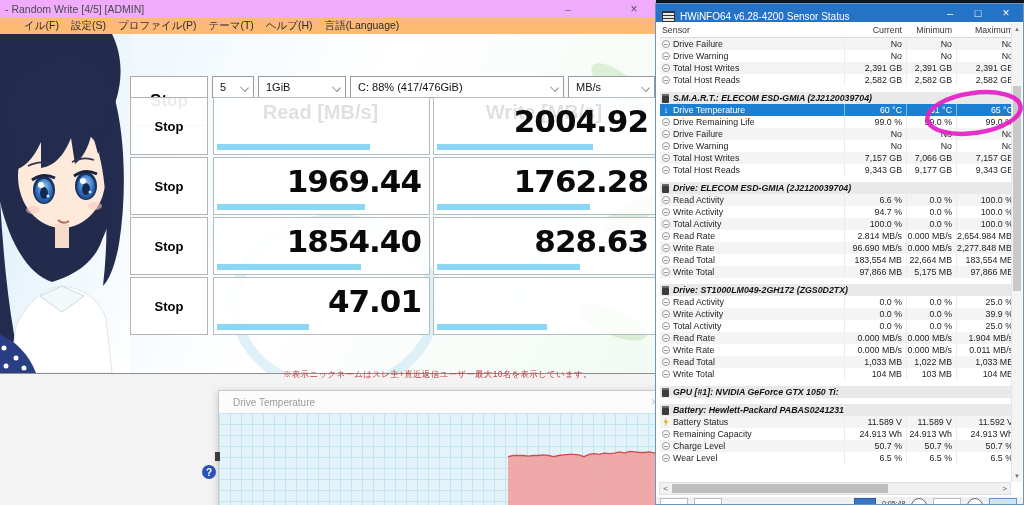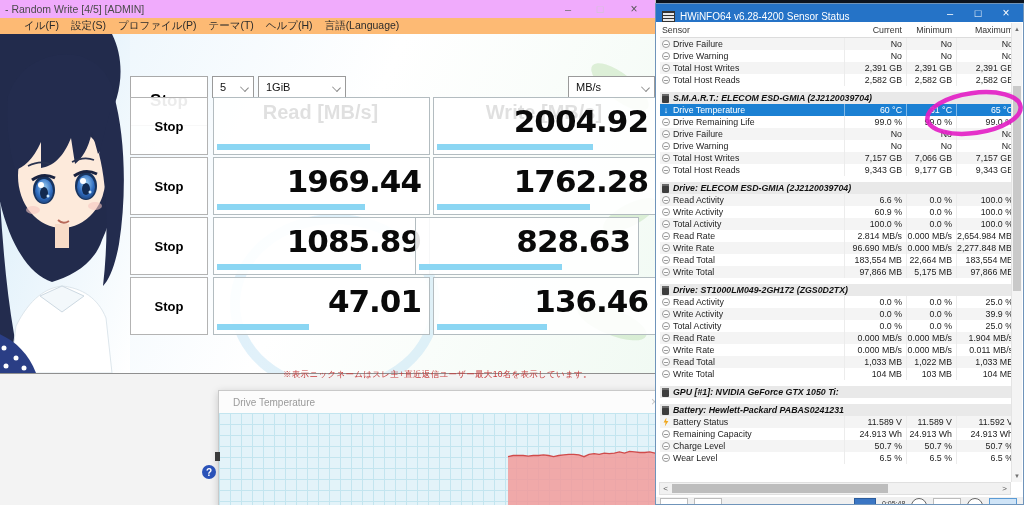--- a/index.html
+++ b/index.html
@@ -204,20 +204,24 @@
 
     <div class="abs" id="stop-main">Stop</div>
     <div class="combo" id="combo-count">
       <span>5</span>
       <span class="chev"></span>
     </div>
     <div class="combo" id="combo-size">
       <span>1GiB</span>
       <span class="chev"></span>
     </div>
+    <div class="combo" id="combo-target">
+      <span>C: 88% (417/476GiB)</span>
+      <span class="chev"></span>
+    </div>
     <div class="combo" id="combo-unit">
       <span>MB/s</span>
       <span class="chev"></span>
     </div>
     <div class="col-header" id="hdr-write">Write [MB/s]</div>
     <div class="col-header" id="hdr-read">Read [MB/s]</div>
 
     <div id="cdm-rows">
         <div class="stop-small" style="top: 63px;">Stop</div>
         <div class="result-box" style="left: 213px; top: 63px; width: 215px;">
@@ -231,34 +235,33 @@
         <div class="result-box" style="left: 213px; top: 123px; width: 215px;">
           <div class="result-num">1969.44</div>
           <div class="result-bar" style="width: 148.39px; background: rgb(139, 214, 243);"></div>
         </div>
         <div class="result-box" style="left: 433px; top: 123px; width: 222px;">
           <div class="result-num">1762.28</div>
           <div class="result-bar" style="width: 153.36px; background: rgb(139, 214, 243);"></div>
         </div>
         <div class="stop-small" style="top: 183px;">Stop</div>
         <div class="result-box" style="left: 213px; top: 183px; width: 215px;">
-          <div class="result-num">1085.89</div>
+          <div class="result-num">1854.40</div>
           <div class="result-bar" style="width: 144.21px; background: rgb(139, 214, 243);"></div>
         </div>
-        <div class="result-box" style="left: 415px; top: 183px; width: 222px;">
+        <div class="result-box" style="left: 433px; top: 183px; width: 222px;">
           <div class="result-num">828.63</div>
           <div class="result-bar" style="width: 142.56px; background: rgb(139, 214, 243);"></div>
         </div>
         <div class="stop-small" style="top: 243px;">Stop</div>
         <div class="result-box" style="left: 213px; top: 243px; width: 215px;">
           <div class="result-num">47.01</div>
           <div class="result-bar" style="width: 91.96px; background: rgb(139, 214, 243);"></div>
         </div>
         <div class="result-box" style="left: 433px; top: 243px; width: 222px;">
-          <div class="result-num">136.46</div>
           <div class="result-bar" style="width: 110.16px; background: rgb(139, 214, 243);"></div>
         </div>
       </div>
 
   </div>
 </div>
 
 <div class="abs" id="page-note">※表示ニックネームはスレ主+直近返信ユーザー最大10名を表示しています。</div>
 
 <div class="abs" id="help-icon">?</div>
@@ -401,21 +404,21 @@
         </div>
         <div class="cell">6.6 %</div>
         <div class="cell">0.0 %</div>
         <div class="cell">100.0 %</div>
       </div>
       <div class="hw-row">
         <div class="name">
           <div class="icon-minus"></div>
           <span>Write Activity</span>
         </div>
-        <div class="cell">60.9 %</div>
+        <div class="cell">94.7 %</div>
         <div class="cell">0.0 %</div>
         <div class="cell">100.0 %</div>
       </div>
       <div class="hw-row gray">
         <div class="name">
           <div class="icon-minus"></div>
           <span>Total Activity</span>
         </div>
         <div class="cell">100.0 %</div>
         <div class="cell">0.0 %</div>

